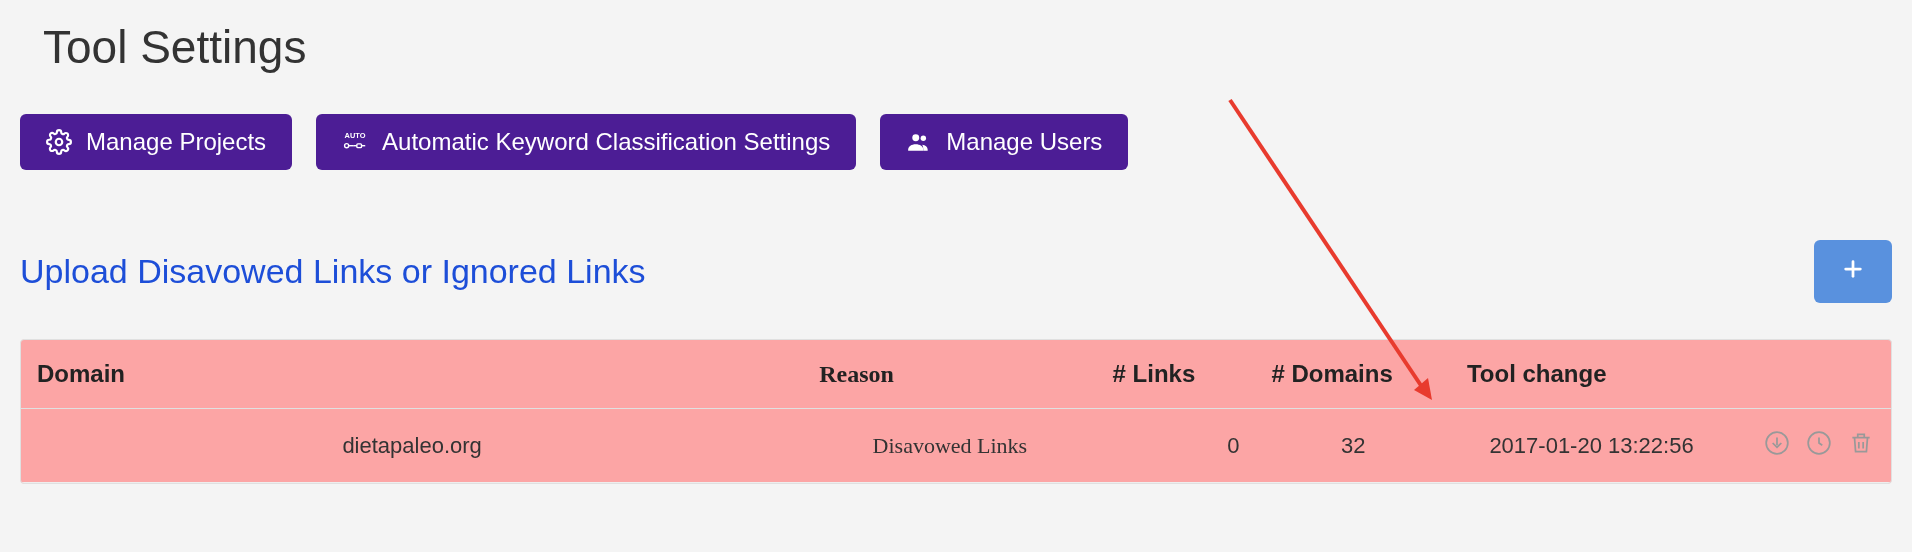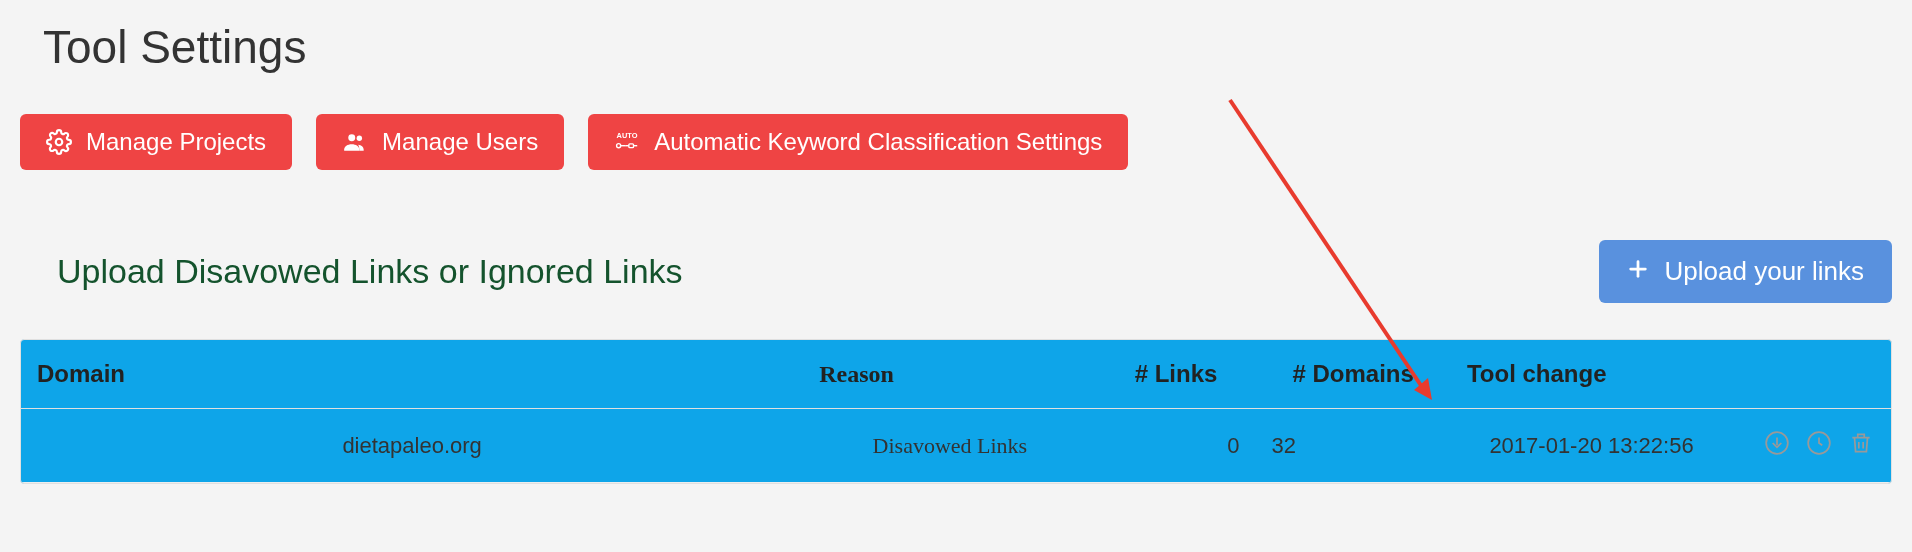--- a/index.html
+++ b/index.html
@@ -20,21 +20,21 @@
   }
   .button-row {
     display: flex;
     gap: 24px;
     margin-bottom: 70px;
   }
   .btn {
     display: inline-flex;
     align-items: center;
     gap: 14px;
-    background: #ef4444;
+    background: #4c1d95;
     color: #fff;
     border: none;
     border-radius: 6px;
     padding: 14px 26px;
     font-size: 24px;
     font-weight: 400;
     cursor: pointer;
     white-space: nowrap;
   }
   .btn .icon-slot {
@@ -47,39 +47,38 @@
   .btn .icon-slot svg { width: 26px; height: 26px; }
   .section-row {
     display: flex;
     align-items: center;
     justify-content: space-between;
     margin-bottom: 36px;
   }
   .section-title {
     font-size: 34px;
     font-weight: 400;
-    color: #14532d;
-    margin-left: 37px;
+    color: #1d4ed8;
   }
   .upload-btn {
     background: #5991de;
     color: #fff;
     border: none;
     border-radius: 6px;
     padding: 16px 28px;
     font-size: 26px;
     font-weight: 400;
     cursor: pointer;
     display: inline-flex;
     align-items: center;
     gap: 16px;
   }
   .upload-btn svg { width: 22px; height: 22px; }
   .table-wrap {
-    background: #0ea5e9;
+    background: #fca5a5;
     border: 1px solid #e0e0e0;
     border-radius: 4px;
     overflow: hidden;
   }
   table {
     width: 100%;
     border-collapse: collapse;
     table-layout: fixed;
   }
   thead th {
@@ -94,24 +93,24 @@
     font-size: 22px;
     color: #333;
     padding: 20px 16px;
     border-bottom: 1px solid #eee;
     vertical-align: middle;
     text-align: center;
   }
   .col-domain { width: 640px; }
   .col-reason { width: 240px; font-family: Liberation Serif, serif; }
   .col-links  { width: 130px; text-align: right; }
-  .col-domains{ width: 160px; text-align: left; }
+  .col-domains{ width: 160px; text-align: center; }
   .col-last   { width: 230px; }
   .col-actions{ width: 130px; text-align: right; }
-  thead .col-links, thead .col-domains { text-align: center; }
+  thead .col-links, thead .col-domains { text-align: left; }
   .actions {
     display: inline-flex;
     gap: 14px;
     align-items: center;
     justify-content: flex-end;
   }
   .action-icon {
     width: 28px;
     height: 28px;
     display: inline-flex;
@@ -141,59 +140,58 @@
 
 <div class="button-row">
   <button class="btn">
     <span class="icon-slot">
       <svg viewBox="0 0 24 24" fill="none" stroke="#fff" stroke-width="2" stroke-linecap="round" stroke-linejoin="round">
         <circle cx="12" cy="12" r="3"></circle>
         <path d="M19.4 15a1.7 1.7 0 0 0 .34 1.87l.06.06a2 2 0 1 1-2.83 2.83l-.06-.06a1.7 1.7 0 0 0-1.87-.34 1.7 1.7 0 0 0-1.03 1.56V21a2 2 0 1 1-4 0v-.09a1.7 1.7 0 0 0-1.11-1.56 1.7 1.7 0 0 0-1.87.34l-.06.06a2 2 0 1 1-2.83-2.83l.06-.06a1.7 1.7 0 0 0 .34-1.87 1.7 1.7 0 0 0-1.56-1.03H3a2 2 0 1 1 0-4h.09a1.7 1.7 0 0 0 1.56-1.11 1.7 1.7 0 0 0-.34-1.87l-.06-.06a2 2 0 1 1 2.83-2.83l.06.06a1.7 1.7 0 0 0 1.87.34H9a1.7 1.7 0 0 0 1.03-1.56V3a2 2 0 1 1 4 0v.09a1.7 1.7 0 0 0 1.03 1.56 1.7 1.7 0 0 0 1.87-.34l.06-.06a2 2 0 1 1 2.83 2.83l-.06.06a1.7 1.7 0 0 0-.34 1.87V9a1.7 1.7 0 0 0 1.56 1.03H21a2 2 0 1 1 0 4h-.09a1.7 1.7 0 0 0-1.56 1.03z"></path>
       </svg>
     </span>
     <span>Manage Projects</span>
-  </button>
-
-  <button class="btn">
-    <span class="icon-slot">
-      <svg viewBox="0 0 24 24" fill="#fff">
-        <circle cx="9" cy="8" r="3.2"></circle>
-        <circle cx="16" cy="8.5" r="2.5"></circle>
-        <path d="M2 19c0-3 3.1-5 7-5s7 2 7 5v1H2v-1z"></path>
-        <path d="M15 14.5c2.8.4 5 2 5 4.5v1h-4v-1c0-1.7-.4-3.2-1-4.5z"></path>
-      </svg>
-    </span>
-    <span>Manage Users</span>
   </button>
 
   <button class="btn">
     <span class="icon-slot" style="flex-direction:column;gap:1px;">
       <svg viewBox="0 0 28 28">
         <text x="14" y="10" font-size="8" font-family="Arial" fill="#fff" text-anchor="middle" font-weight="bold">AUTO</text>
         <circle cx="5" cy="18" r="2.2" fill="none" stroke="#fff" stroke-width="1.5"></circle>
         <line x1="7" y1="18" x2="12" y2="18" stroke="#fff" stroke-width="1.5"></line>
         <line x1="12" y1="18" x2="16" y2="18" stroke="#fff" stroke-width="1.5"></line>
         <rect x="16" y="16" width="5" height="4" rx="1" fill="none" stroke="#fff" stroke-width="1.5"></rect>
         <line x1="21" y1="18" x2="25" y2="18" stroke="#fff" stroke-width="1.5"></line>
       </svg>
     </span>
     <span>Automatic Keyword Classification Settings</span>
   </button>
+
+  <button class="btn">
+    <span class="icon-slot">
+      <svg viewBox="0 0 24 24" fill="#fff">
+        <circle cx="9" cy="8" r="3.2"></circle>
+        <circle cx="16" cy="8.5" r="2.5"></circle>
+        <path d="M2 19c0-3 3.1-5 7-5s7 2 7 5v1H2v-1z"></path>
+        <path d="M15 14.5c2.8.4 5 2 5 4.5v1h-4v-1c0-1.7-.4-3.2-1-4.5z"></path>
+      </svg>
+    </span>
+    <span>Manage Users</span>
+  </button>
 </div>
 
 <div class="section-row">
   <h2 class="section-title">Upload Disavowed Links or Ignored Links</h2>
   <button class="upload-btn">
     <span>
       <svg viewBox="0 0 24 24" stroke="#fff" stroke-width="3" stroke-linecap="round">
           <line x1="12" y1="4" x2="12" y2="20"></line>
           <line x1="4" y1="12" x2="20" y2="12"></line>
         </svg>
     </span>
-    <span>Upload your links</span>
   </button>
 </div>
 
 <div class="table-wrap">
   <table>
     <thead>
       <tr>
         <th class="col-domain">Domain</th>
         <th class="col-reason">Reason</th>
         <th class="col-links"># Links</th>

